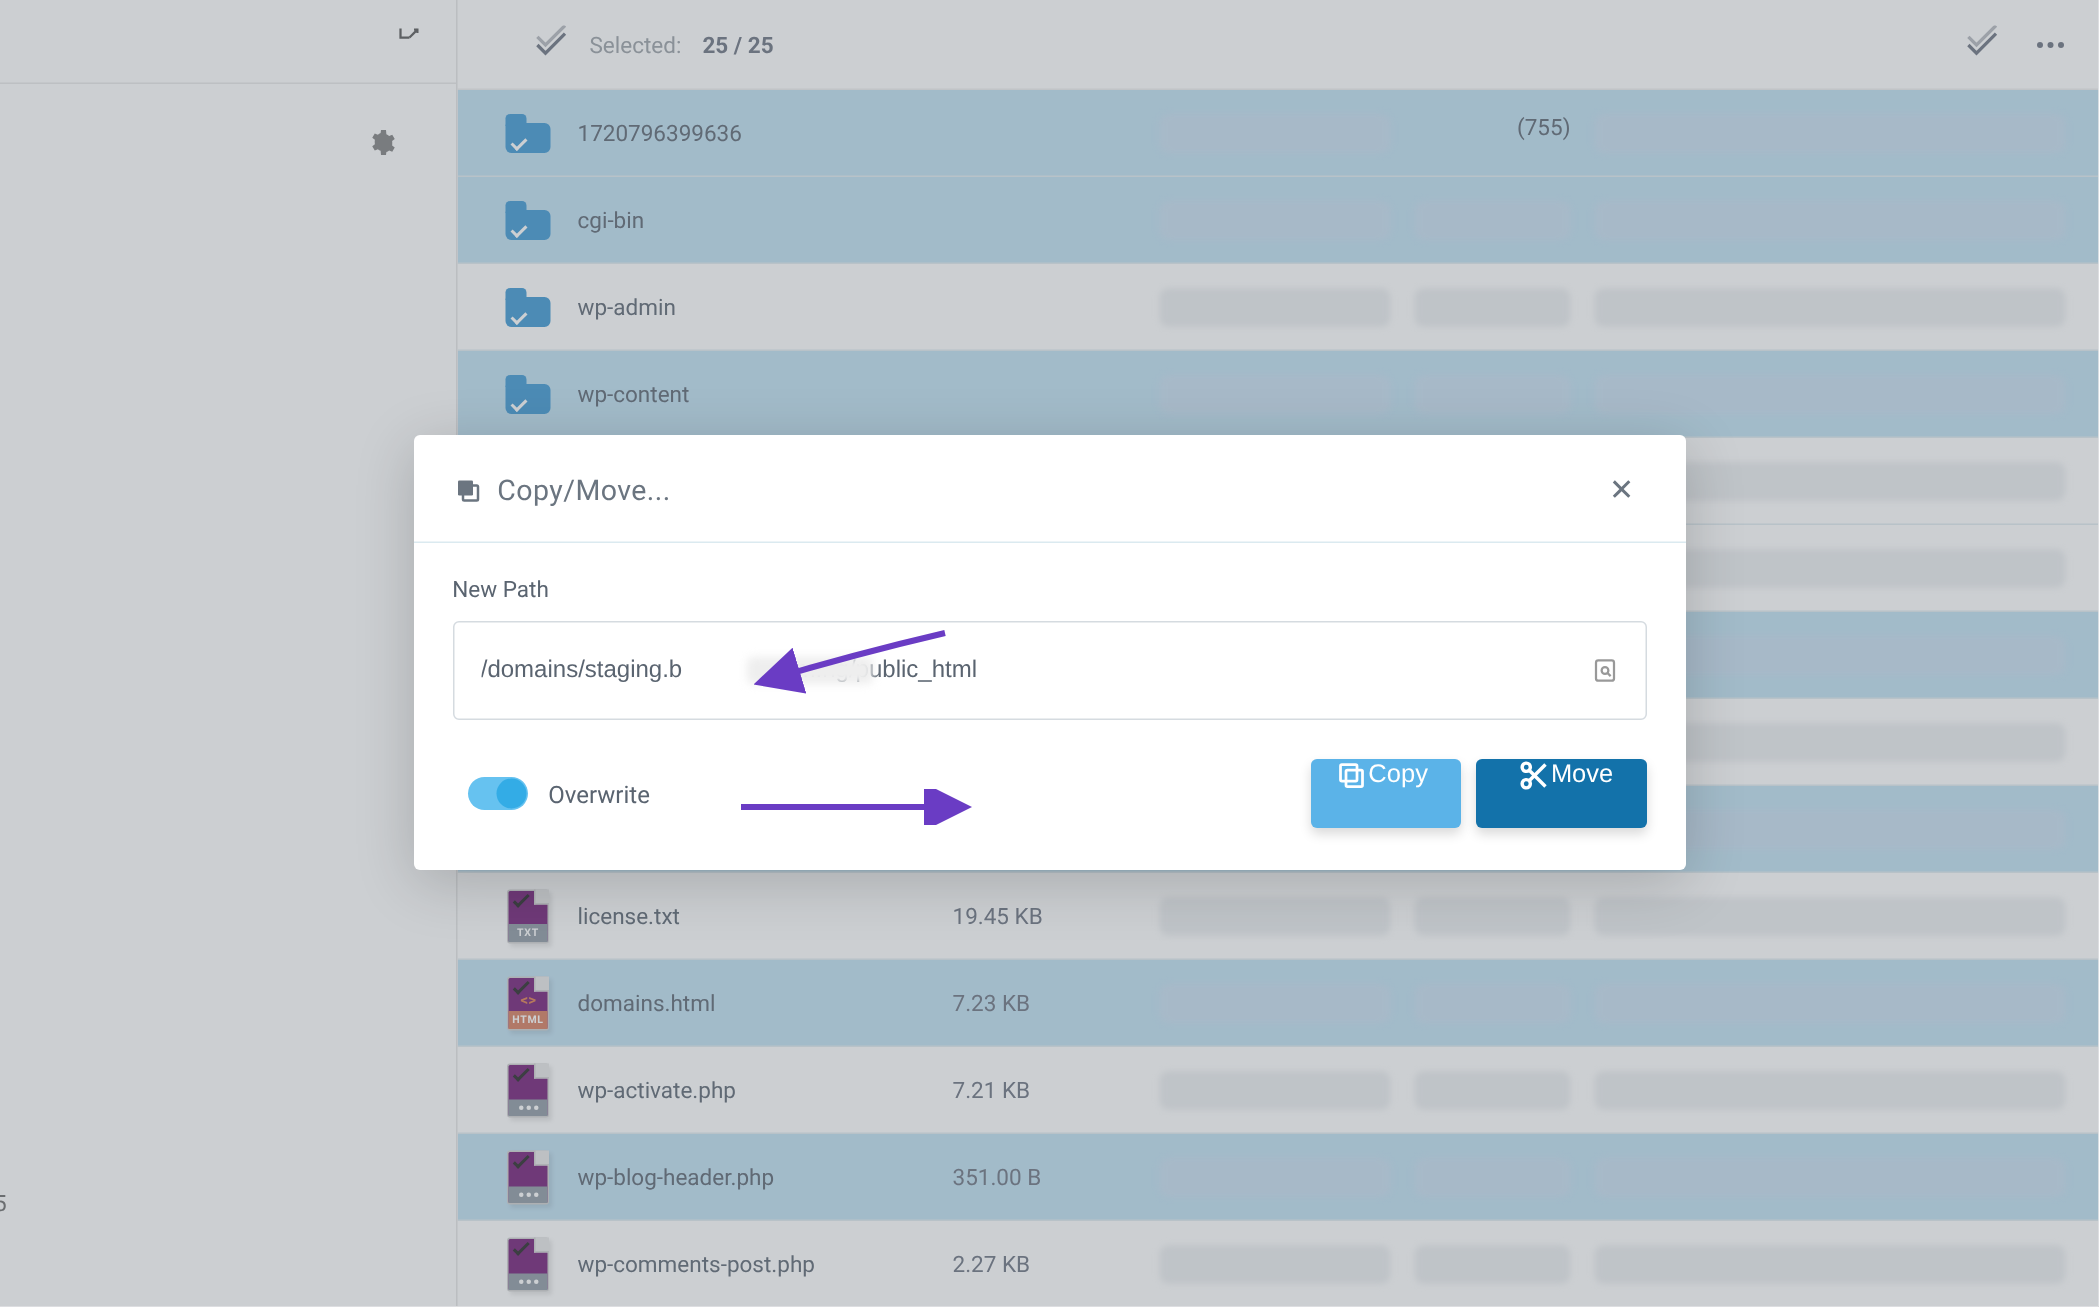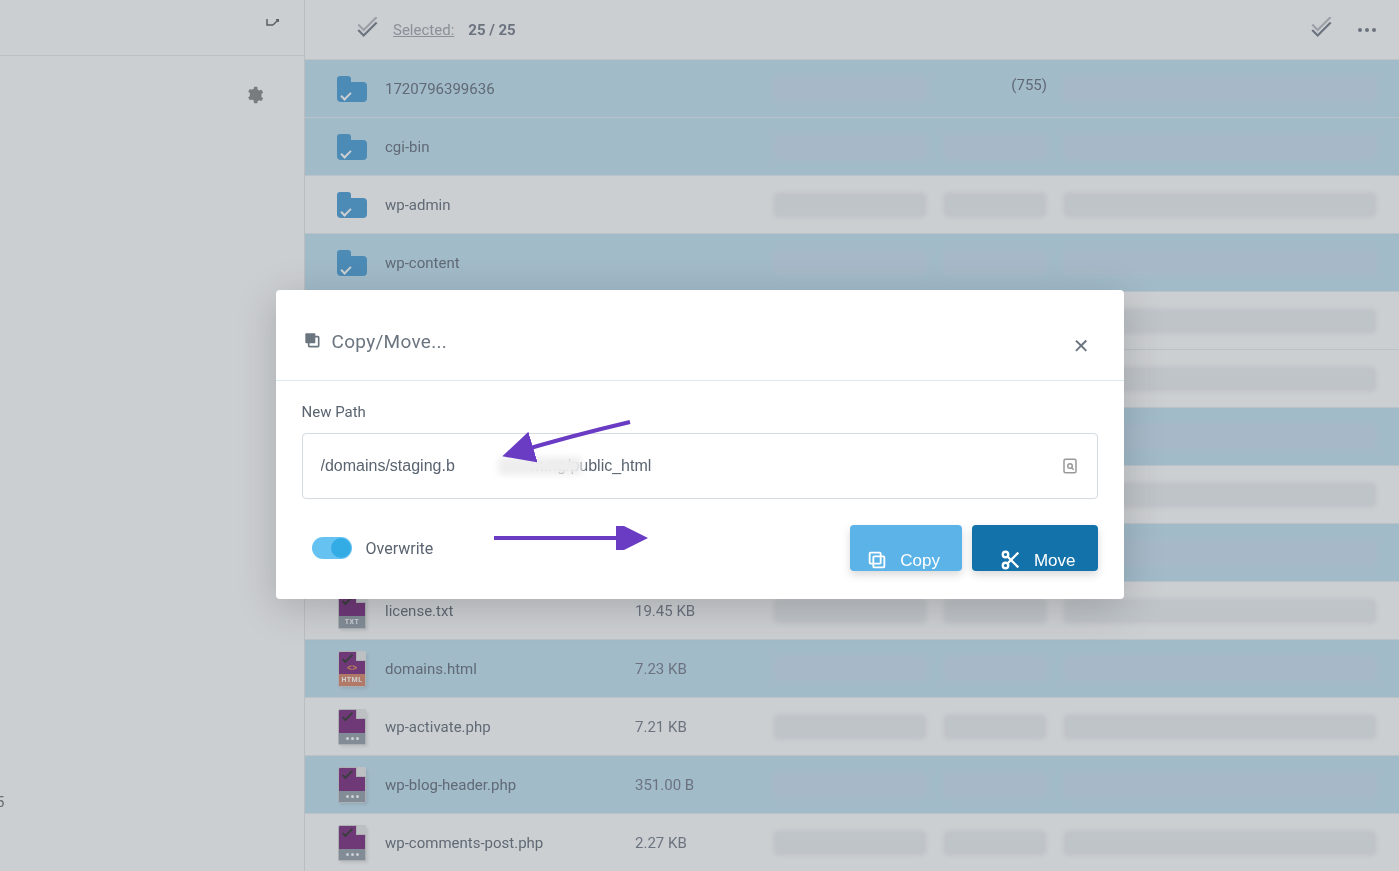--- a/index.html
+++ b/index.html
@@ -9,21 +9,21 @@
   
   .sidebar { width: 305px; background: #fff; border-right: 1px solid #e5e5e5; position: relative; }
   .sidebar-top { height: 50px; display: flex; align-items: center; justify-content: flex-end; padding-right: 22px; }
   .sidebar-settings { position: absolute; right: 40px; top: 85px; color: #808080; }
   .sidebar-divider { height: 1px; background: #e8e8e8; margin-top: 5px; }
   .sidebar-label { position: absolute; bottom: 60px; left: -4px; color: #6a6a6a; font-size: 15px; }
   
   .main { flex: 1; background: #fff; display: flex; flex-direction: column; }
   
   .toolbar { height: 60px; display: flex; align-items: center; padding: 0 20px; border-bottom: 1px solid #eee; }
-  .selected-label { color: #9aa0a6; font-size: 15px; margin-left: 12px; text-decoration: underline; }
+  .selected-label { color: #9aa0a6; font-size: 15px; margin-left: 12px; }
   .selected-count { color: #6b7280; font-size: 15px; margin-left: 14px; font-weight: 700; }
   
   .file-list { flex: 1; overflow: hidden; }
   
   .row { display: flex; align-items: center; height: 58px; padding: 0 14px; border-bottom: 1px solid #e0ebf0; }
   .row.highlighted { background: #bfe0f2; }
   .row .icon-cell { width: 66px; display: flex; align-items: center; justify-content: center; }
   .row .name-cell { flex: 0 0 250px; color: #5a6470; font-size: 15px; }
   .row .size-cell { width: 130px; color: #6b7280; font-size: 15px; }
   .row .col1 { width: 170px; }
@@ -43,37 +43,37 @@
   .file-icon .tag { position:absolute; bottom:0; left:0; height:12px; font-size:7px; color:#fff; font-weight:700; display:flex; align-items:center; justify-content:center; letter-spacing: .5px;}
   .file-icon .tag.txt { width:100%; background:#8e99a3; } 
   .file-icon .tag.html { width:100%; background:#d67b5c; } 
   .file-icon .arr { position:absolute; top:10px; left:8px; font-size:10px; color:#dd7a4c; font-weight:700; }
   .file-icon .dots { position:absolute; bottom:0; left:0; width:100%; height:11px; background:#8e99a3; display:flex; gap:2px; align-items:center; justify-content:center; }
   .file-icon .dots span { width:3px; height:3px; background:#fff; border-radius:50%;}
   
   .overlay { position: absolute; inset: 0; background: rgba(110,118,125,0.35); display: flex; align-items: flex-start; justify-content: center; padding-top: 290px; z-index: 20; }
   
   .dialog { width: 848px; background: #fff; border-radius: 4px; box-shadow: 0 8px 40px rgba(0,0,0,0.18); }
-  .dialog-header { display: flex; align-items: flex-start; padding: 20px 26px 18px 26px; border-bottom: 1px solid #dbeaf0; margin-top: 20px; }
+  .dialog-header { display: flex; align-items: center; padding: 20px 26px 18px 26px; border-bottom: 1px solid #dbeaf0; }
   .dialog-title { color: #6b7580; font-size: 19px; margin-left: 10px; letter-spacing: .3px; }
   .dialog-close { margin-left: auto; color: #6b7580; font-size: 20px; background:none; border:none; cursor:pointer; padding:4px 8px;}
   
   .dialog-body { padding: 22px 26px 8px 26px; }
   .field-label { color: #5a6470; font-size: 15px; margin-bottom: 12px; display:block; }
   .input-wrap { position: relative; display: flex; align-items: center; border: 1px solid #d5dbe0; border-radius: 4px; height: 66px; padding: 0 18px; }
   .input-wrap input { border: none; outline: none; flex: 1; font-size: 16px; color: #5a6470; background: transparent; }
   .input-icon { color: #999; }
   .input-censor { position:absolute; left:195px; top:50%; transform:translateY(-50%); width:84px; height:18px; background:#eee; filter: blur(3px); border-radius:4px;}
   
   .dialog-footer { display:flex; align-items:center; padding: 18px 26px 28px 26px; }
   .toggle { width: 40px; height: 22px; background: #66c2f0; border-radius: 12px; position: relative; margin-left: 10px;}
   .toggle .track { position:absolute; right:1px; top:1px; width:20px; height:20px; background:#33ace6; border-radius:50%;}
   .overwrite-label { margin-left: 14px; color:#5a6470; font-size:16px;}
   
-  .btn { margin-left: 10px; height: 46px; border: none; border-radius: 4px; display: inline-flex; align-items: flex-end; padding: 0 22px 0 16px; font-size: 17px; color: #fff; cursor: pointer; gap: 12px; box-shadow: 0 4px 8px rgba(0,0,0,0.15);}
+  .btn { margin-left: 10px; height: 46px; border: none; border-radius: 4px; display: inline-flex; align-items: flex-start; padding: 0 22px 0 16px; font-size: 17px; color: #fff; cursor: pointer; box-shadow: 0 4px 8px rgba(0,0,0,0.15);}
   .btn.copy { background: #5bb3e8; }
   .btn.move { background: #1372aa; padding-left: 28px; }
   .spacer { flex: 1; }
   
   .arrow-annot { position: absolute; z-index: 30; }
   
   svg { display: block; }
 </style>
 </head>
 <body>

